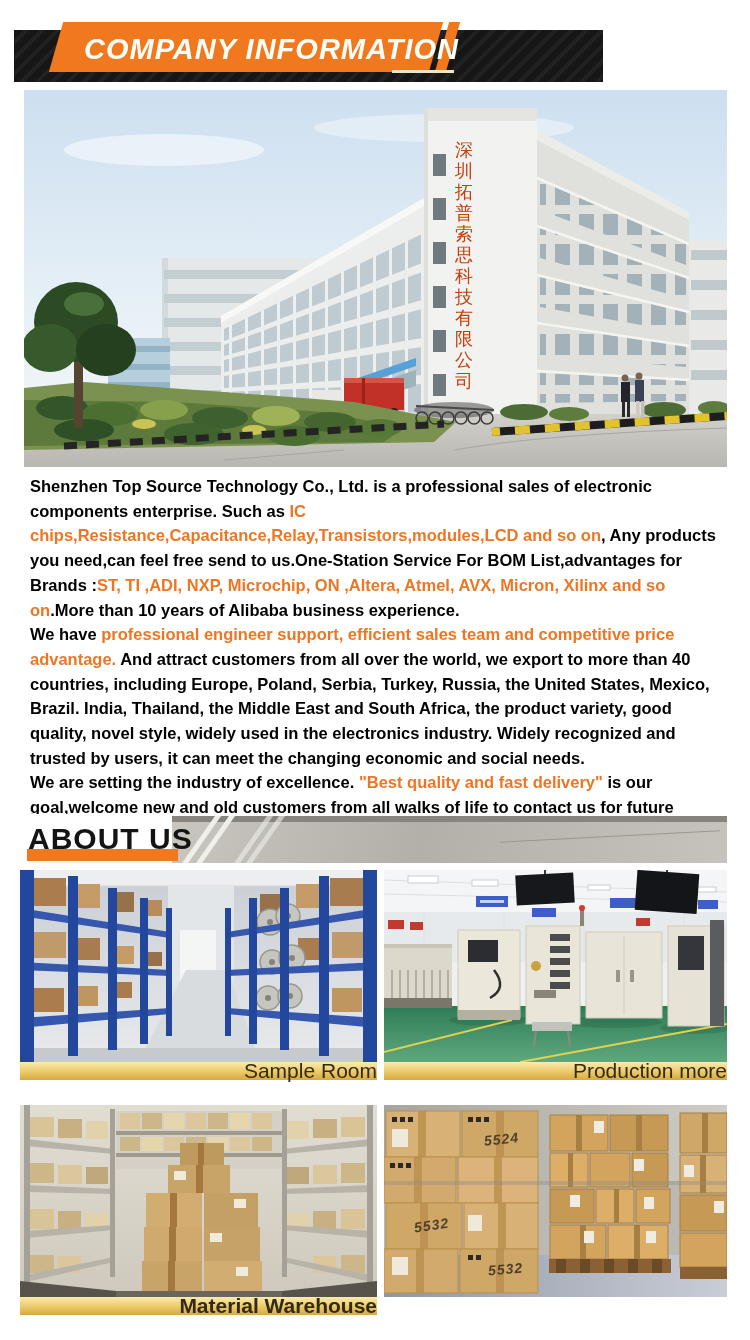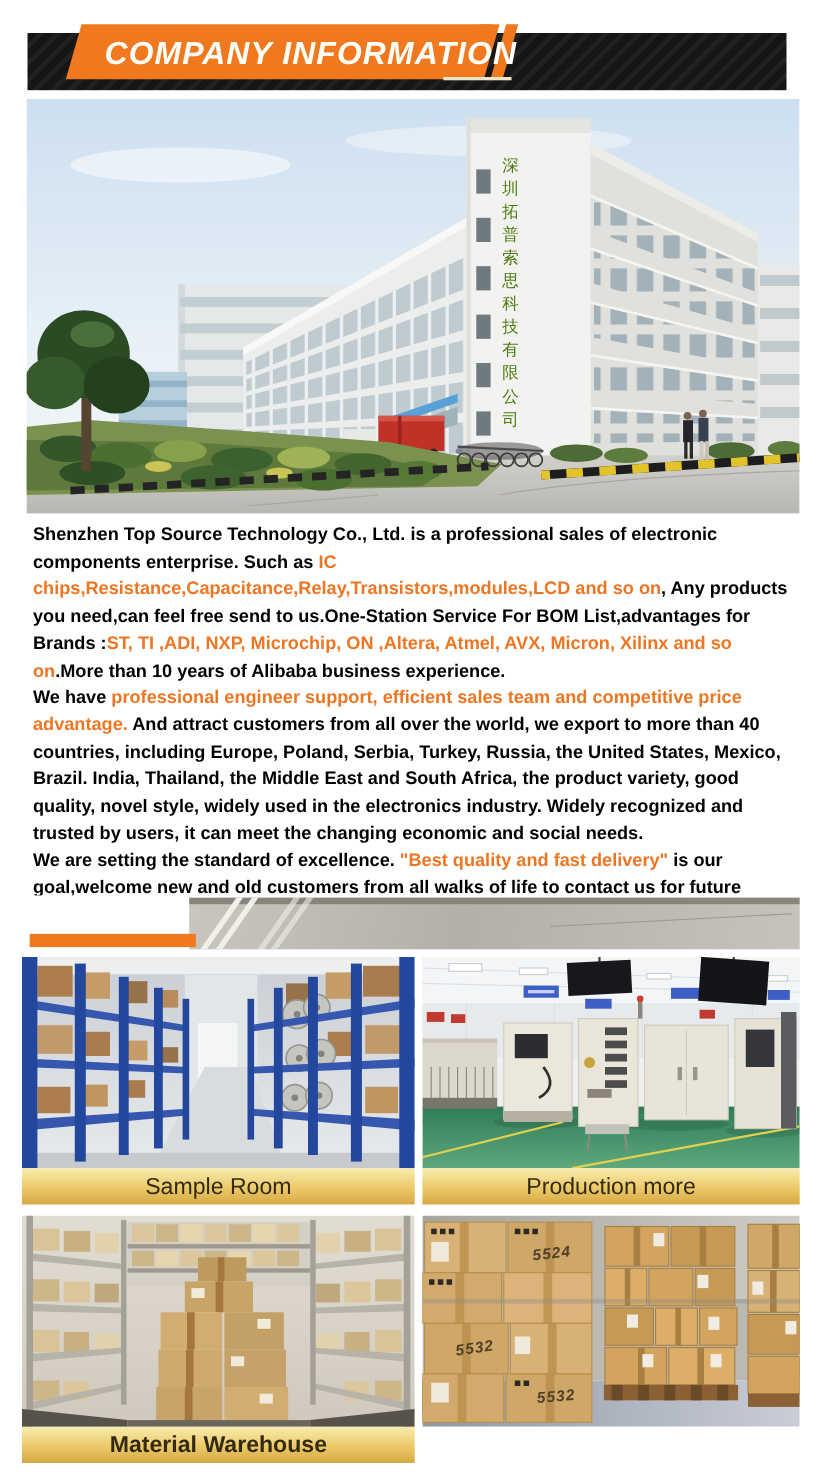--- a/index.html
+++ b/index.html
@@ -1,35 +1,35 @@
 <!DOCTYPE html>
 <html style="--accent: #f0781e; --accent-text: #ee7623; --banner-bg: #1b1b1b; --caption-gold-top: #f8ecae; --caption-gold-bottom: #d5a943;"><head>
 <meta charset="utf-8">
 <style>
   html,body { margin:0; padding:0; background:#ffffff; }
   body { font-family:"Liberation Sans", sans-serif; }
   .page { position:relative; width:750px; height:1340px; background:#fff; overflow:hidden; }
 
   
-  .banner { position:absolute; left:25px; top:30px; width:690px; height:52px;
+  .banner { position:absolute; left:14px; top:30px; width:589px; height:52px;
     background:repeating-linear-gradient(135deg,#161616 0 7px,#212121 7px 11px); }
   .banner-tab { position:absolute; left:42px; top:-8px; width:380px; height:50px;
     background:var(--accent,#f0781e); transform:skewX(-16deg); }
   .banner-title { position:absolute; left:70px; top:3px; color:#fdfdf8;
     font-size:29px; font-weight:bold; font-style:italic; letter-spacing:1px; white-space:nowrap; }
   .slash { position:absolute; top:-8px; height:50px; background:var(--accent,#f0781e); transform:skewX(-16deg); }
   .slash.s1 { left:404px; width:10px; }
   .slash.s2 { left:428px; width:11px; }
   .banner-underline { position:absolute; left:378px; top:40px; width:62px; height:3px; background:#f3e3c6; }
 
   
   .building-photo { position:absolute; left:24px; top:90px; width:703px; height:377px; overflow:hidden; }
   .building-photo svg { display:block; }
   .building-sign { position:absolute; left:431px; top:50px; width:18px;
-    font-size:15px; line-height:21px; color:#4d7c0f; word-break:break-all; text-align:center; }
+    font-size:18px; line-height:21px; color:#c2410c; word-break:break-all; text-align:center; }
 
   
   .description { position:absolute; left:30px; top:474px; width:700px; }
   .description p { margin:0; font-size:16.5px; font-weight:bold; line-height:24.7px; color:#000; }
   .description .accent { color:var(--accent-text,#ee7623); }
 
   
   .concrete { position:absolute; left:170px; top:816px; width:557px; height:47px; overflow:hidden;
     background:linear-gradient(100deg,#c9c6bf,#b3b0a9 45%,#c6c3bc); }
   .concrete .topband { position:absolute; left:0; top:0; width:100%; height:6px; background:#87847c; }
@@ -37,21 +37,21 @@
   .concrete .wl1 { left:28px; } .concrete .wl2 { left:42px; }
   .concrete .wl3 { left:80px; opacity:.6; } .concrete .wl4 { left:92px; opacity:.6; }
   .concrete .crack { position:absolute; left:330px; top:20px; width:220px; height:1px; background:#9a978f; transform:rotate(-3deg); }
   .aboutus-mask { position:absolute; left:0; top:814px; width:172px; height:50px; background:#fff; }
   .aboutus-bar { position:absolute; left:27px; top:849px; width:151px; height:12px; background:var(--accent,#f0781e); }
   .aboutus-title { position:absolute; left:28px; top:822px; font-size:30px; font-weight:bold; color:#141414; letter-spacing:1px; white-space:nowrap; }
 
   
   .fig { position:absolute; }
   .fig .photo { display:block; }
-  .caption { height:33px; display:flex; align-items:center; justify-content:center;
+  .caption { height:18px; display:flex; align-items:center; justify-content:flex-end;
     background:linear-gradient(var(--caption-gold-top,#f8ecae), #ecc968 55%, var(--caption-gold-bottom,#d5a943));
     font-size:21px; color:#332a12; }
   .fig1 { left:20px;  top:870px;  width:357px; }
   .fig2 { left:384px; top:870px;  width:343px; }
   .fig3 { left:20px;  top:1105px; width:357px;font-weight:bold; }
   .fig4 { left:384px; top:1105px; width:343px; }
   .box-mark { position:absolute; font-size:14px; font-weight:bold; font-style:italic;
     color:#50402a; letter-spacing:1px; }
   .m1 { left:100px; top:26px; transform:rotate(-6deg); }
   .m2 { left:30px;  top:112px; transform:rotate(-8deg); }
@@ -210,33 +210,34 @@
         <circle cx="615" cy="286" r="3.5" fill="#7a6350"></circle>
       <rect x="612" y="311" width="3.5" height="17" fill="#cfcabf"></rect>
         <rect x="617" y="311" width="3.5" height="17" fill="#c5c0b5"></rect>
     </svg>
     <div class="building-sign">深圳拓普索思科技有限公司</div>
   </div>
 
   <div class="description">
       <p><span class="plain">Shenzhen Top Source Technology Co., Ltd. is a professional sales of electronic components enterprise.  Such as </span><span class="accent">IC chips,Resistance,Capacitance,Relay,Transistors,modules,LCD and so on</span><span class="plain">, Any products you need,can feel free send to us.One-Station Service For BOM List,advantages for Brands :</span><span class="accent">ST, TI ,ADI, NXP, Microchip, ON ,Altera, Atmel, AVX, Micron, Xilinx and so on</span><span class="plain">.More than 10 years of Alibaba business experience.</span></p>
       <p><span class="plain">We have </span><span class="accent">professional engineer support, efficient sales team and competitive price advantage.</span><span class="plain"> And attract customers from all over the world, we export to more than 40 countries, including Europe, Poland, Serbia, Turkey, Russia, the United States, Mexico, Brazil.  India, Thailand, the Middle East and South Africa, the product variety, good quality, novel style, widely used in the electronics industry.  Widely recognized and trusted by users, it can meet the changing economic and social needs.</span></p>
-      <p><span class="plain">We are setting the standard of excellence. </span><span class="accent">"Best quality and fast delivery"</span><span class="plain"> is our goal,welcome new and old customers from all walks of life to contact us for future business relations and common success!</span></p>
+      <p><span class="plain">We are setting the industry of excellence. </span><span class="accent">"Best quality and fast delivery"</span><span class="plain"> is our goal,welcome new and old customers from all walks of life to contact us for future business relations and common success!</span></p>
     </div>
 
   <div class="concrete">
     <div class="topband"></div>
     <div class="wline wl1"></div>
     <div class="wline wl2"></div>
     <div class="wline wl3"></div>
     <div class="wline wl4"></div>
     <div class="crack"></div>
   </div>
   <div class="aboutus-mask"></div>
   <div class="aboutus-bar"></div>
+  <div class="aboutus-title">ABOUT US</div>
 
   <figure class="fig fig1" style="margin:0">
     <svg class="photo" width="357" height="192" viewBox="0 0 357 192">
       <defs>
           <linearGradient id="wall1" x1="0" y1="0" x2="0" y2="1">
         <stop offset="0" stop-color="#c9ced4"></stop>
             <stop offset="1" stop-color="#e8eaec"></stop>
           </linearGradient>
         </defs>
       <rect width="357" height="192" fill="url(#wall1)"></rect>

